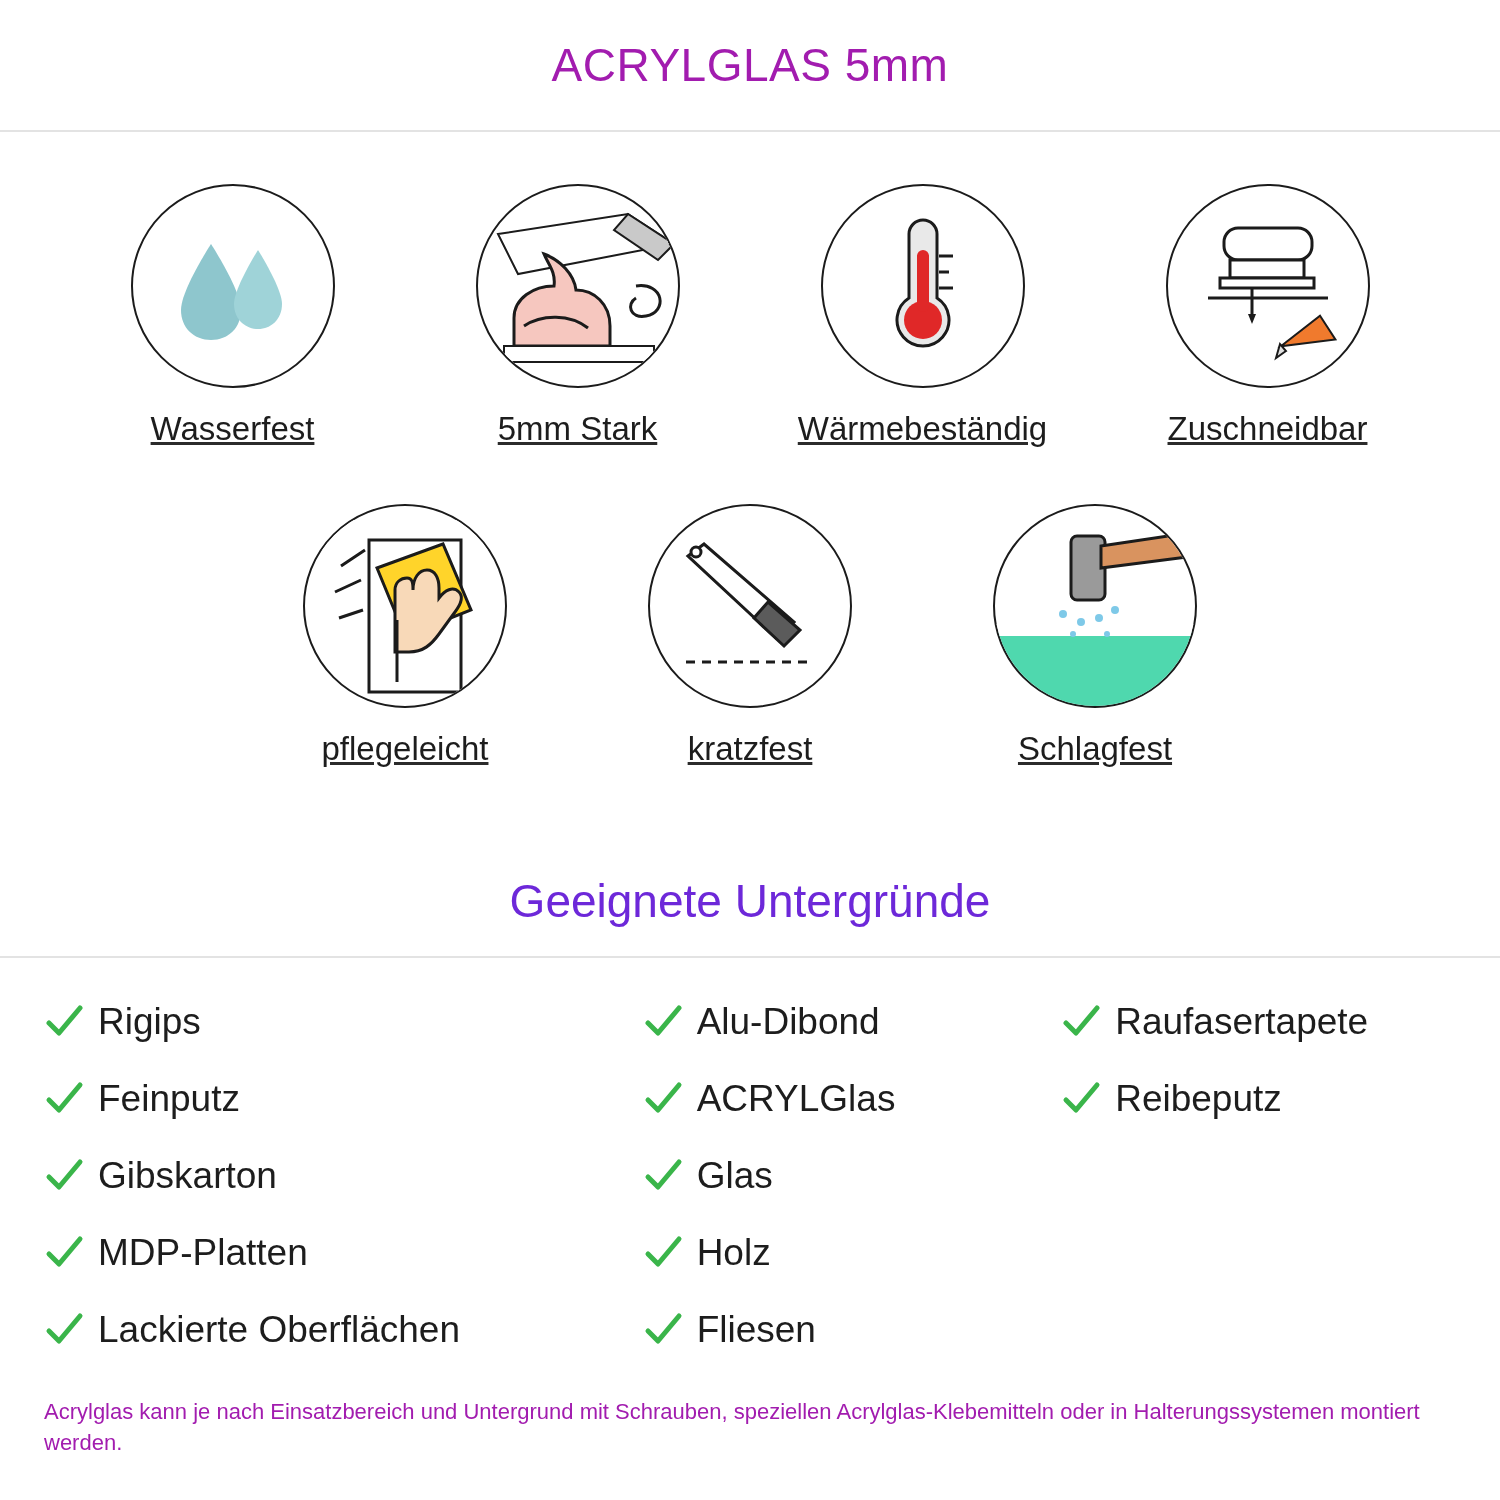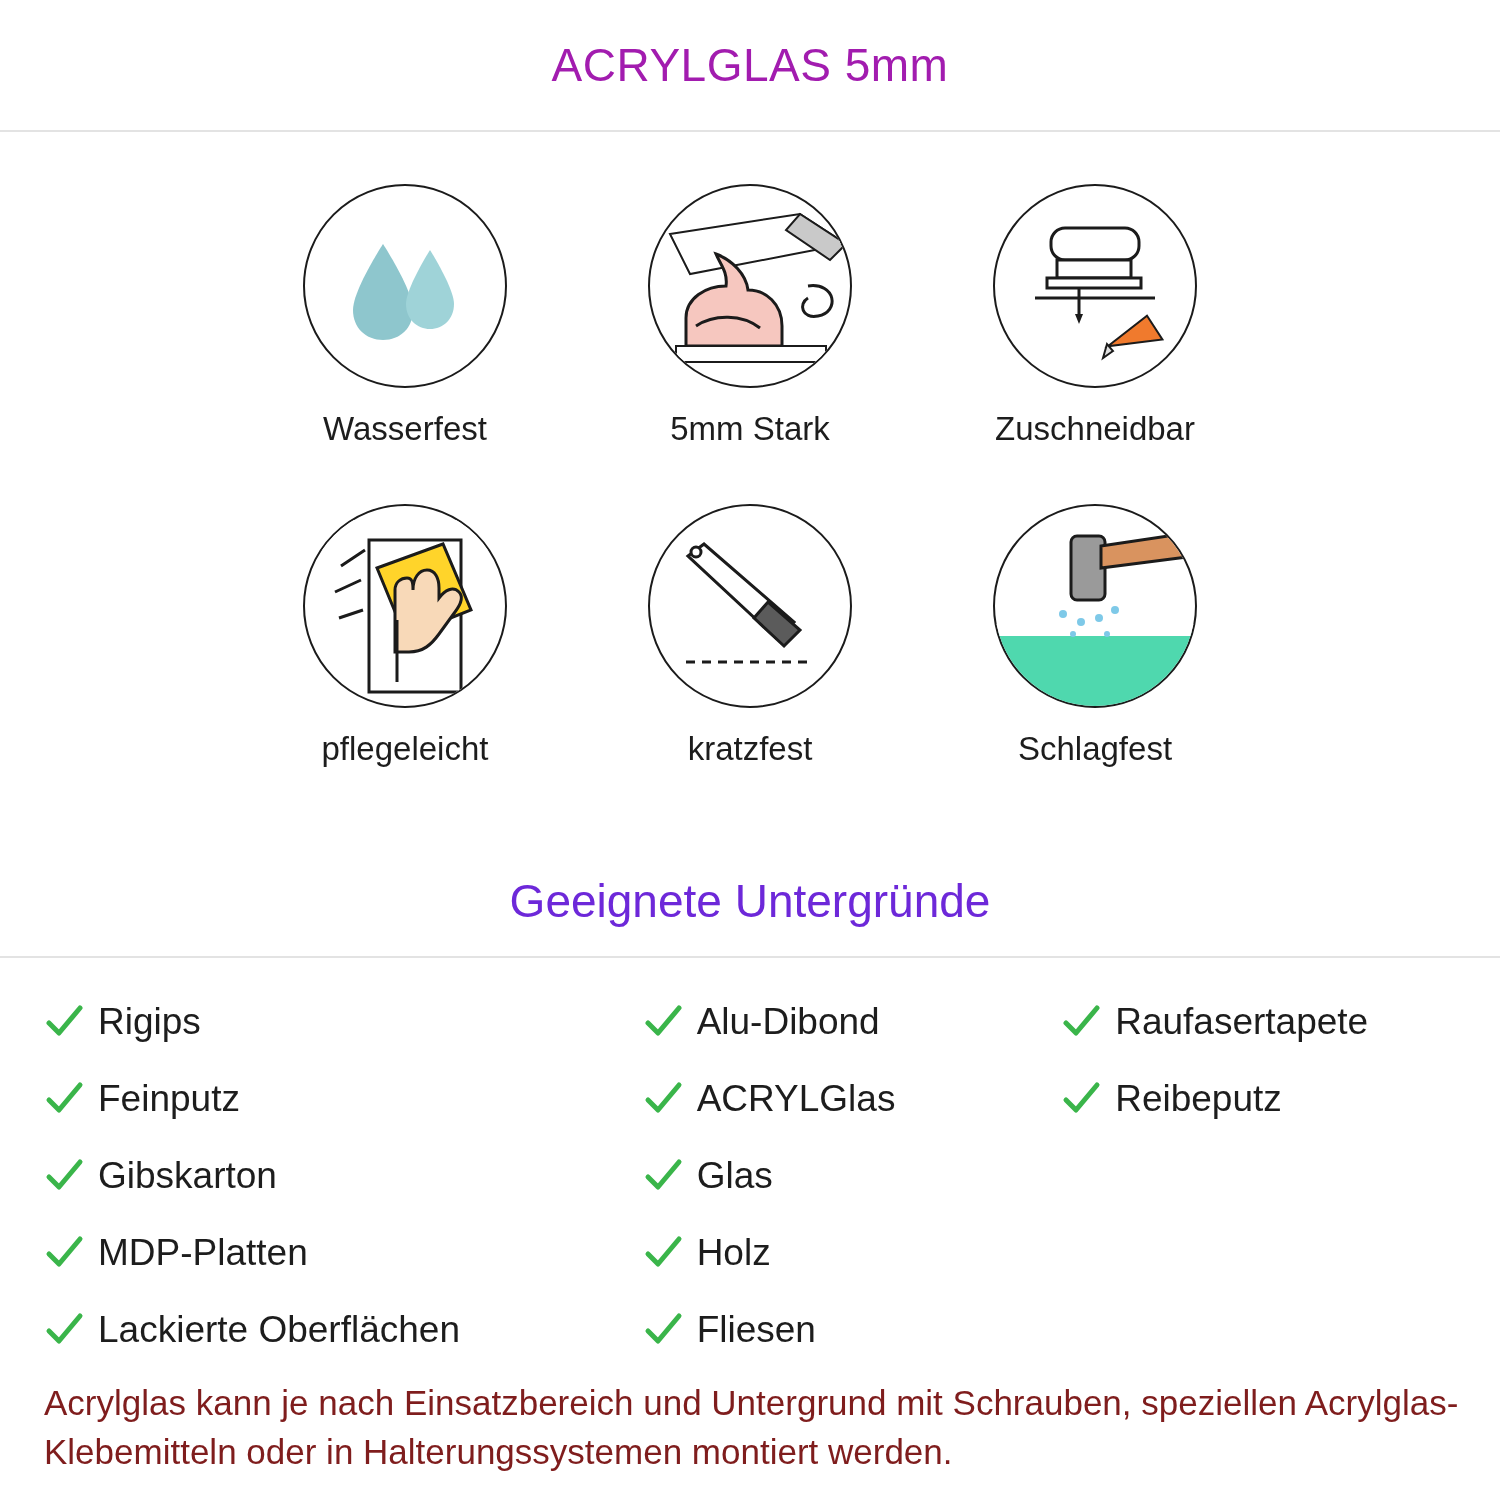--- a/index.html
+++ b/index.html
@@ -32,20 +32,21 @@
   .header-title {
     font-size: 46px;
     color: #a21caf;
     letter-spacing: 0.5px;
     font-weight: 400;
   }
 
   
   .features {
     padding-top: 52px;
+    text-decoration: underline;
   }
   .feature-row {
     display: flex;
     justify-content: center;
   }
   .feature-row.row1 > .feature { width: 345px; }
   .feature-row.row2 { margin-top: 56px; }
   .feature-row.row2 > .feature { width: 345px; }
 
   .feature {
@@ -118,23 +119,23 @@
   .sub-label {
     font-size: 37px;
     color: #1d1d1d;
   }
 
   
   .footer-note {
     position: absolute;
     left: 44px;
     right: 34px;
-    bottom: 24px;
-    color: #7f1d1d;
-    font-size: 35px;
+    bottom: 42px;
+    color: #a21caf;
+    font-size: 22px;
     line-height: 1.38;
   }
 </style>
 </head>
 <body>
 
 <div class="page">
 
   <div class="header">
     <div class="header-title">ACRYLGLAS 5mm</div>
@@ -164,20 +165,33 @@
             <path d="M158 100 C186 96 190 126 168 130 C152 133 148 118 158 112" fill="none" stroke="#1b1b1b" stroke-width="3"></path>
 
             <path d="M36 132 C36 112 56 100 76 100 C78 86 70 78 66 68 C82 74 96 88 98 104 C116 104 132 118 132 140 L132 160 L36 160 Z" fill="#f6c7bf" stroke="#1b1b1b" stroke-width="3"></path>
             <path d="M46 140 C64 128 92 128 110 142" fill="none" stroke="#1b1b1b" stroke-width="3"></path>
             <path d="M26 160 L176 160 L176 176 L26 176 Z" fill="#ffffff" stroke="#1b1b1b" stroke-width="2"></path>
           </svg>
         </div>
         <div class="feature-label">5mm Stark</div>
       </div>
 
+      <div class="feature">
+        <div class="icon-circle">
+          <svg width="200" height="200" viewBox="0 0 200 200">
+            <path d="M86 48 a14 14 0 0 1 28 0 L114 112 a26 26 0 1 1 -28 0 Z" fill="#e9e9e9" stroke="#1b1b1b" stroke-width="3"></path>
+            <circle cx="100" cy="134" r="19" fill="#e02828"></circle>
+            <rect x="94" y="64" width="12" height="62" rx="6" fill="#e02828"></rect>
+            <line x1="116" y1="70" x2="130" y2="70" stroke="#1b1b1b" stroke-width="3"></line>
+            <line x1="116" y1="86" x2="126" y2="86" stroke="#1b1b1b" stroke-width="3"></line>
+            <line x1="116" y1="102" x2="130" y2="102" stroke="#1b1b1b" stroke-width="3"></line>
+          </svg>
+        </div>
+        <div class="feature-label">Wärmebeständig</div>
+      </div>
 
       <div class="feature">
         <div class="icon-circle">
           <svg width="200" height="200" viewBox="0 0 200 200">
 
             <rect x="56" y="42" width="88" height="32" rx="14" fill="#ffffff" stroke="#1b1b1b" stroke-width="3"></rect>
             <rect x="62" y="74" width="74" height="18" fill="#ffffff" stroke="#1b1b1b" stroke-width="3"></rect>
             <rect x="52" y="92" width="94" height="10" fill="#ffffff" stroke="#1b1b1b" stroke-width="3"></rect>
             <line x1="84" y1="102" x2="84" y2="128" stroke="#1b1b1b" stroke-width="3"></line>
             <path d="M80 128 l4 10 l4 -10 Z" fill="#1b1b1b"></path>

